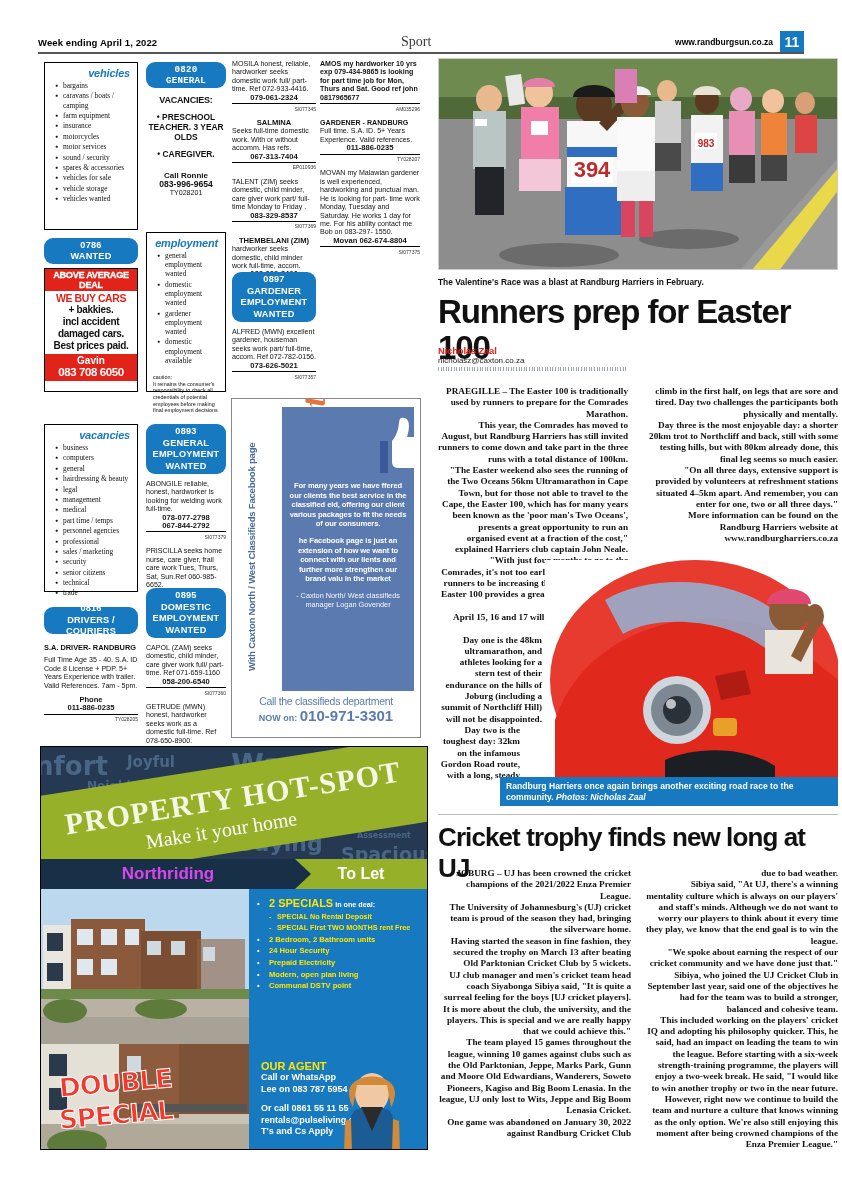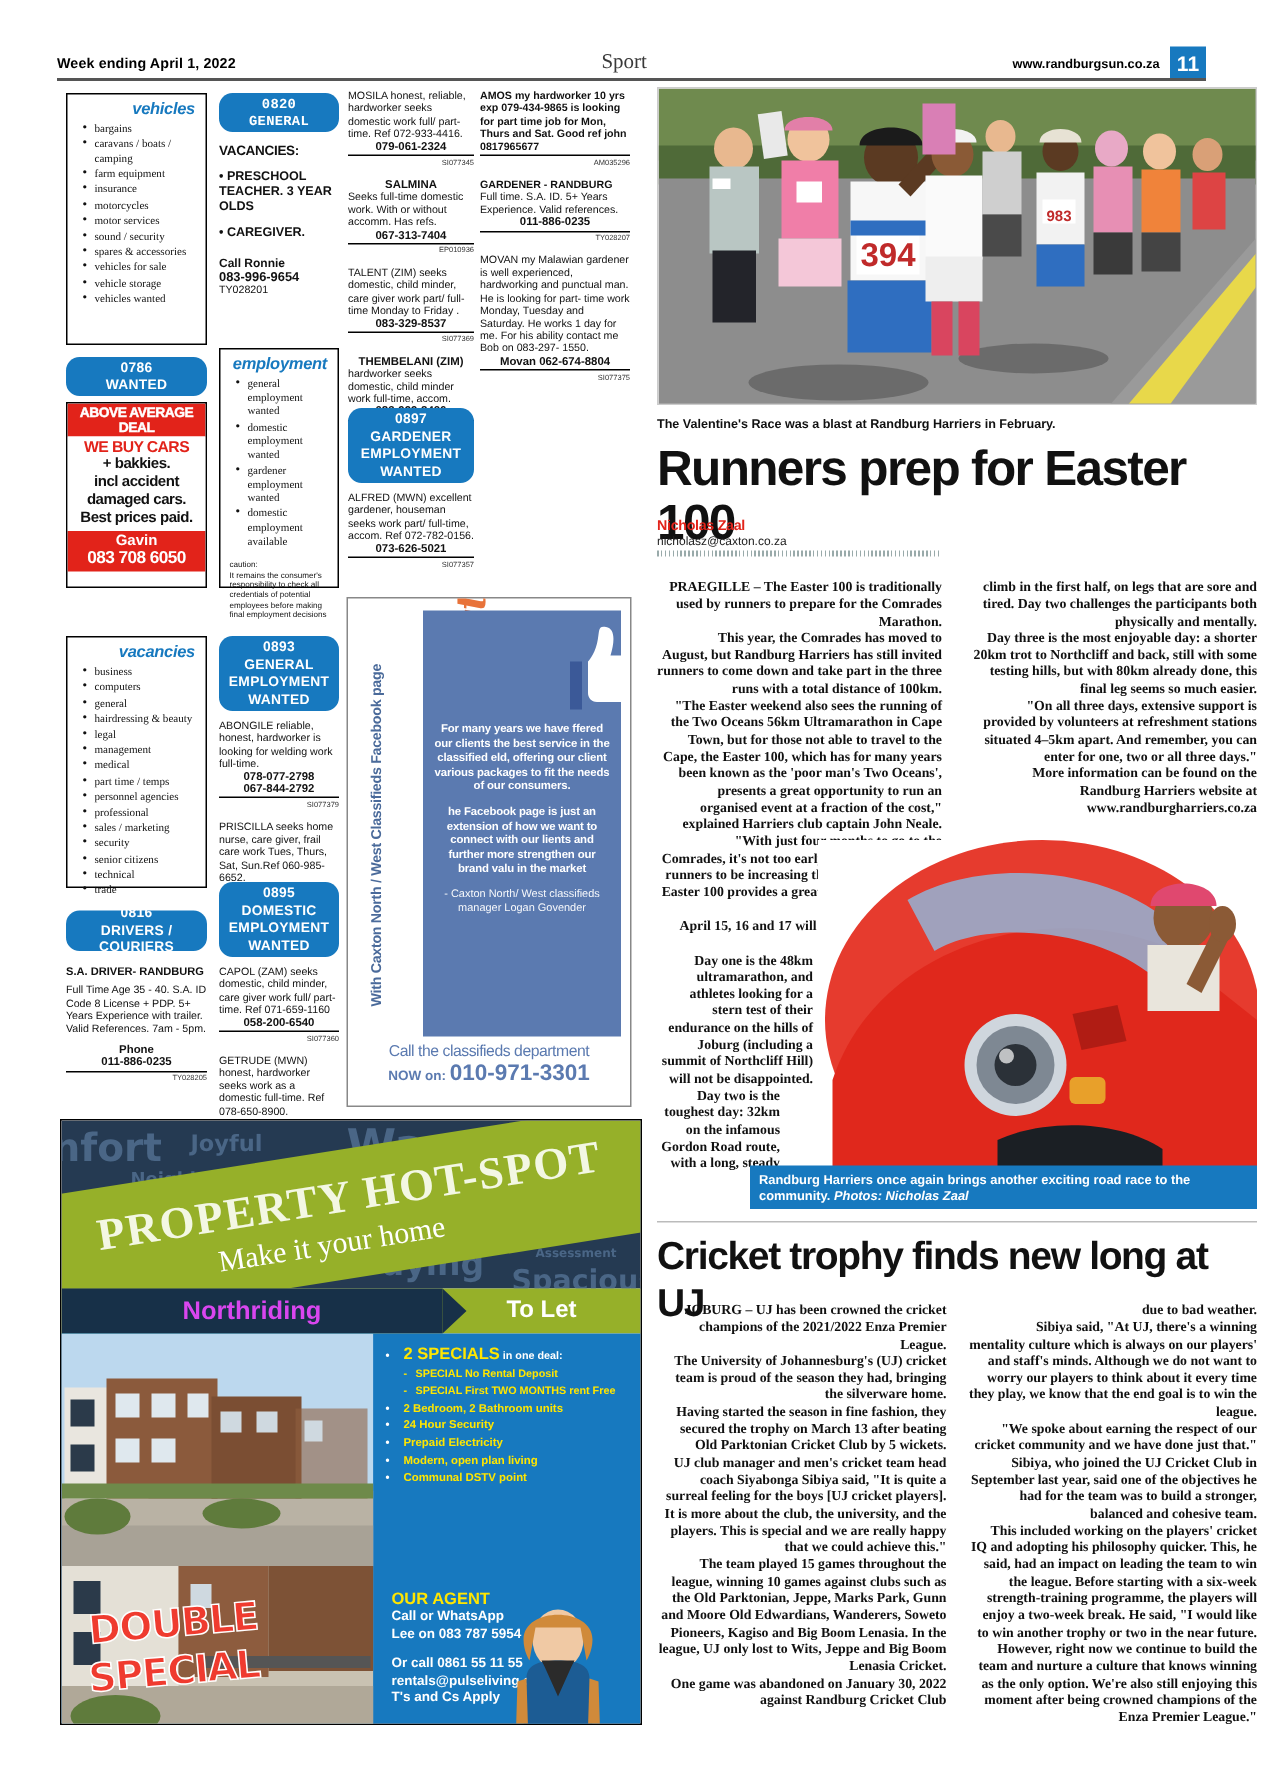--- a/index.html
+++ b/index.html
@@ -272,21 +272,21 @@
       <p class="ctr">011-886-0235</p>
       <p class="ref">TY028205</p>
     </div>
   </div>
 
   <div class="blue-head" style="left:146px;top:62px;width:80px;height:26px;font-family:Liberation Mono, monospace;">
     <span style="white-space:pre-line">0820
 GENERAL</span>
   </div>
 
-  <div class="ad-col" style="left:146px;top:96px;width:80px;">
+  <div class="ad-col" style="left:146px;top:96px;width:80px;text-align:center;">
     <p style="font-size:9px;font-weight:bold;letter-spacing:-.2px">VACANCIES:</p>
     <p style="font-size:8.4px;font-weight:bold;margin-top:8px;line-height:10px">• PRESCHOOL TEACHER. 3 YEAR OLDS</p>
     <p style="font-size:8.4px;font-weight:bold;margin-top:8px">• CAREGIVER.</p>
     <p style="font-size:8px;font-weight:bold;margin-top:13px">Call Ronnie</p>
     <p style="font-size:8.6px;font-weight:bold">083-996-9654</p>
     <p class="ref">TY028201</p>
   </div>
 
   <div class="cls-box" style="left:146px;top:232px;width:80px;height:160px;">
     <div class="cat-title">employment</div>

